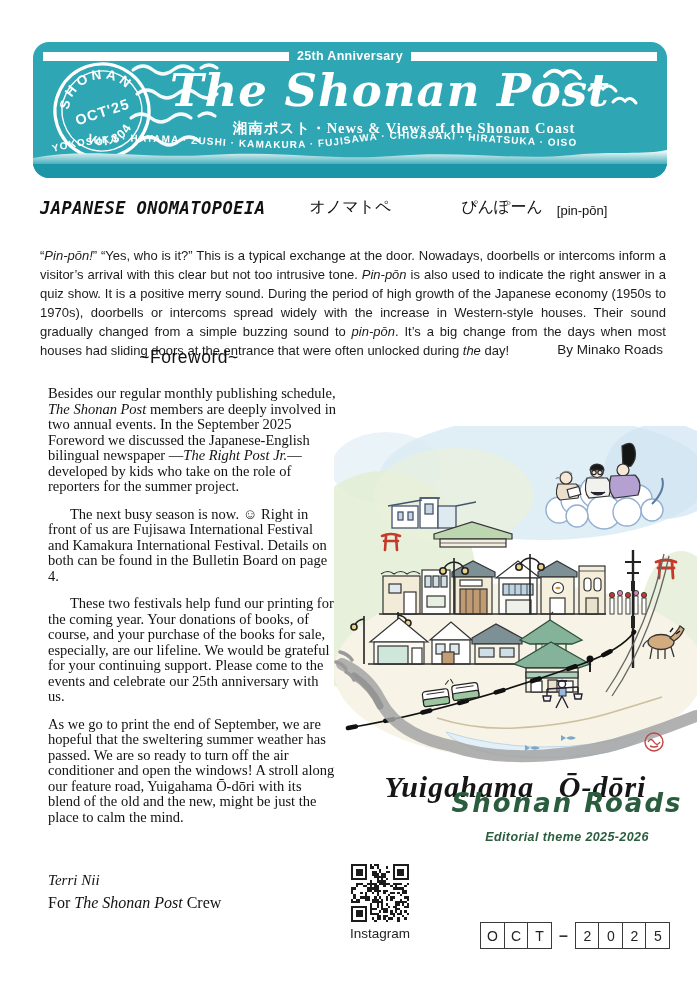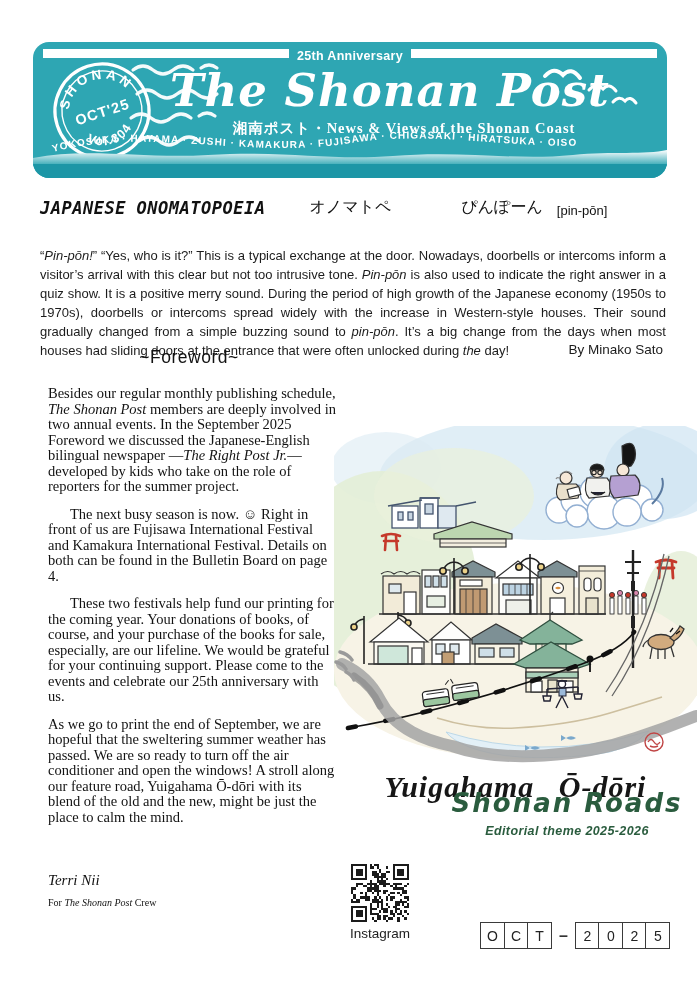--- a/index.html
+++ b/index.html
@@ -3,21 +3,21 @@
 <meta charset="utf-8">
 <style>
   html,body{margin:0;padding:0;background:#e8e8e8;}
   #page{position:relative;width:700px;height:990px;background:#ffffff;margin:0 auto;
         font-family:"Liberation Sans",sans-serif;color:#1a1a1a;overflow:hidden;}
 
   
   #banner{position:absolute;left:33px;top:42px;width:634px;height:136px;
           background:#2ea6b3;border-radius:16px;overflow:hidden;}
   #banner-art{position:absolute;left:0;top:0;}
-  .anniv{position:absolute;left:10px;right:10px;top:7px;display:flex;align-items:flex-start;gap:8px;z-index:3;}
+  .anniv{position:absolute;left:10px;right:10px;top:7px;display:flex;align-items:center;gap:8px;z-index:3;}
   .anniv .bar{flex:1;height:9px;background:#ffffff;}
   .anniv .lbl{color:#ffffff;font-weight:bold;font-size:12.5px;white-space:nowrap;letter-spacing:.3px;}
   .banner-title{position:absolute;left:80px;right:0;top:22px;text-align:center;z-index:2;
       font-family:"DejaVu Serif",serif;font-style:italic;font-weight:bold;
       font-size:45px;color:#ffffff;letter-spacing:1px;white-space:nowrap;}
   .banner-sub{position:absolute;left:108px;right:0;top:77px;text-align:center;z-index:2;
       font-family:"Liberation Serif",serif;font-weight:bold;font-size:14.5px;color:#ffffff;
       letter-spacing:1px;white-space:nowrap;}
 
   
@@ -35,31 +35,31 @@
   #byline{position:absolute;right:37px;top:342px;font-size:13.5px;color:#1c1c1c;}
 
   
   #foreword-head{position:absolute;left:44px;top:347px;width:290px;text-align:center;
        font-size:17.5px;color:#111;letter-spacing:.5px;}
   #left-col{position:absolute;left:48px;top:386px;width:288px;
        font-family:"Liberation Serif",serif;font-size:14.5px;line-height:15.5px;color:#121212;}
   #left-col p{margin:0 0 12px 0;}
   #left-col p.ind{text-indent:22px;}
   .sig-name{margin-top:48px;font-style:italic;font-size:15px;}
-  .sig-role{margin-top:6px;font-size:10px;}
+  .sig-role{margin-top:6px;font-size:16px;}
 
   
   #illus{position:absolute;left:334px;top:426px;width:363px;height:344px;}
   #caption{position:absolute;left:334px;top:770px;width:363px;text-align:center;
        font-family:"Liberation Serif",serif;font-weight:bold;font-style:italic;
        font-size:30px;color:#161616;word-spacing:16px;letter-spacing:1px;}
   #theme{position:absolute;left:437px;top:788px;width:260px;text-align:center;}
   .theme-title{font-family:"DejaVu Sans",sans-serif;font-weight:bold;font-style:italic;
        font-size:26px;letter-spacing:2px;}
-  .theme-sub{margin-top:6px;font-weight:bold;font-style:italic;font-size:12.5px;letter-spacing:.4px;}
+  .theme-sub{margin-top:12px;font-weight:bold;font-style:italic;font-size:12.5px;letter-spacing:.4px;}
 
   #qr{position:absolute;left:351px;top:864px;width:58px;height:58px;}
   #qr svg{width:100%;height:100%;}
   #qr-label{position:absolute;left:339px;top:926px;width:82px;text-align:center;font-size:13.5px;color:#222;}
 
   #datestamp{position:absolute;left:480px;top:922px;display:flex;align-items:center;}
   .dbox{width:23px;height:25px;border:1.5px solid #3a3a3a;margin-left:-1.5px;
         display:flex;align-items:center;justify-content:center;
         font-size:14px;color:#222;background:#fff;}
   .dbox:first-child{margin-left:0;}
@@ -126,21 +126,21 @@
   </header>
 
   <div id="headline">
     <span class="hl-en">JAPANESE ONOMATOPOEIA</span>
     <span class="hl-kana">オノマトペ</span>
     <span class="hl-word">ぴんぽーん</span>
     <span class="hl-romaji">[pin-pōn]</span>
   </div>
 
   <div id="intro"><span>“</span><i>Pin-pōn!</i><span>” “Yes, who is it?” This is a typical exchange at the door. Nowadays, doorbells or intercoms inform a visitor’s arrival with this clear but not too intrusive tone. </span><i>Pin-pōn</i><span> is also used to indicate the right answer in a quiz show. It is a positive merry sound. During the period of high growth of the Japanese economy (1950s to 1970s), doorbells or intercoms spread widely with the increase in Western-style houses. Their sound gradually changed from a simple buzzing sound to </span><i>pin-pōn</i><span>. It’s a big change from the days when most houses had sliding doors at the entrance that were often unlocked during </span><i>the</i><span> day!</span></div>
-  <div id="byline">By Minako Sato</div>
+  <div id="byline">By Minako Roads</div>
 
   <div id="foreword-head">~Foreword~</div>
 
   <div id="left-col">
     <p><span>Besides our regular monthly publishing schedule,  </span><i>The Shonan Post</i><span> members are deeply involved in two annual events. In the September 2025 Foreword we discussed the Japanese-English bilingual newspaper —</span><i>The Right Post Jr.</i><span>—developed by kids who take on the role of reporters for the summer project.</span></p>
     <p class="ind"><span>The next busy season is now. ☺ Right in front of us are Fujisawa International Festival and Kamakura International Festival. Details on both can be found in the Bulletin Board on page 4.</span></p>
     <p class="ind"><span>These two festivals help fund our printing for the coming year. Your donations of books, of course, and your purchase of the books for sale, especially, are our lifeline. We would be grateful for your continuing support. Please come to the events and celebrate our 25th anniversary with us.</span></p>
     <p><span>As we go to print the end of September, we are hopeful that the sweltering summer weather has passed. We are so ready to turn off the air conditioner and open the windows! A stroll along our feature road, Yuigahama Ō-dōri with its blend of the old and the new, might be just the place to calm the mind.</span></p>
     <div class="sig-name">Terri Nii</div>
     <div class="sig-role"><span>For </span><i>The Shonan Post</i><span> Crew</span></div>

